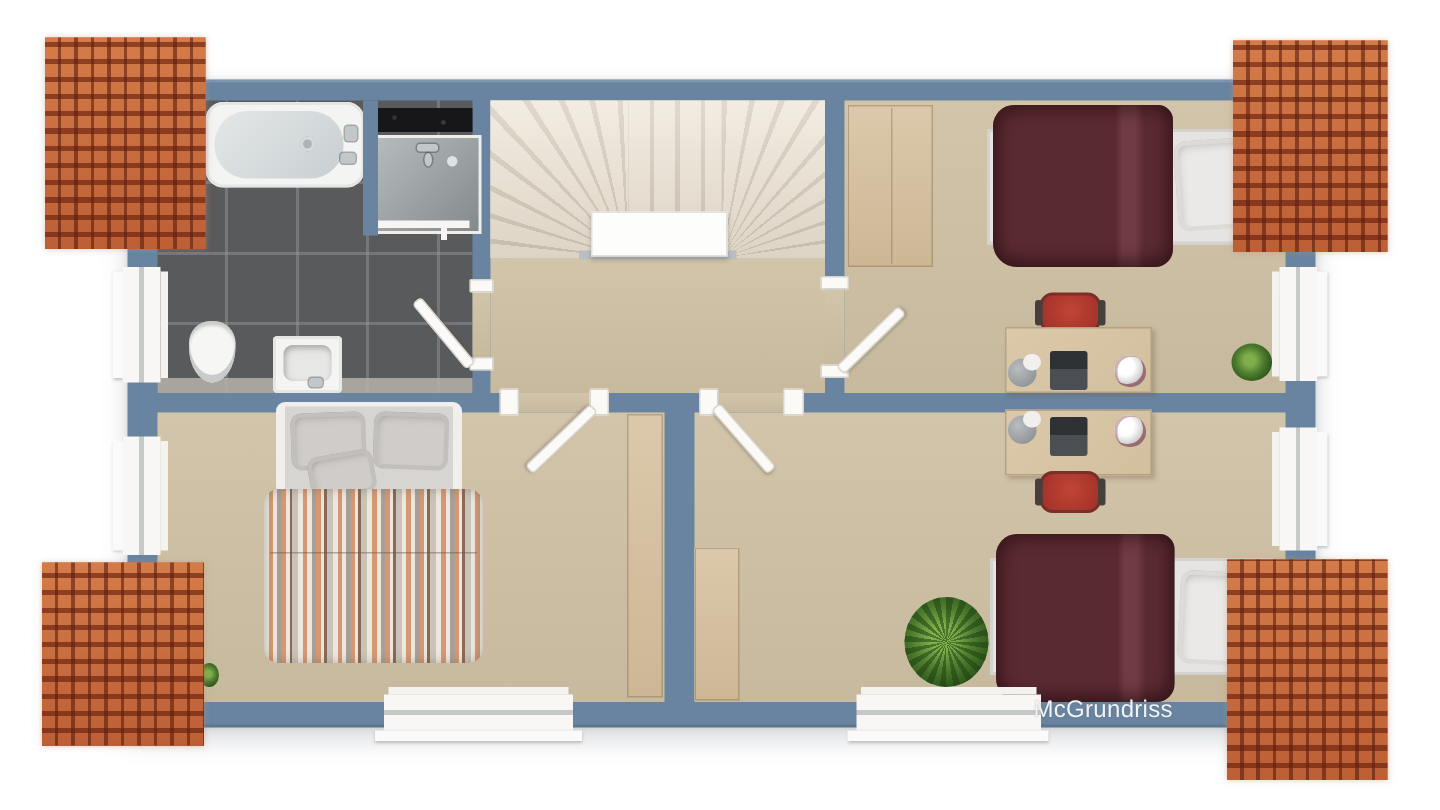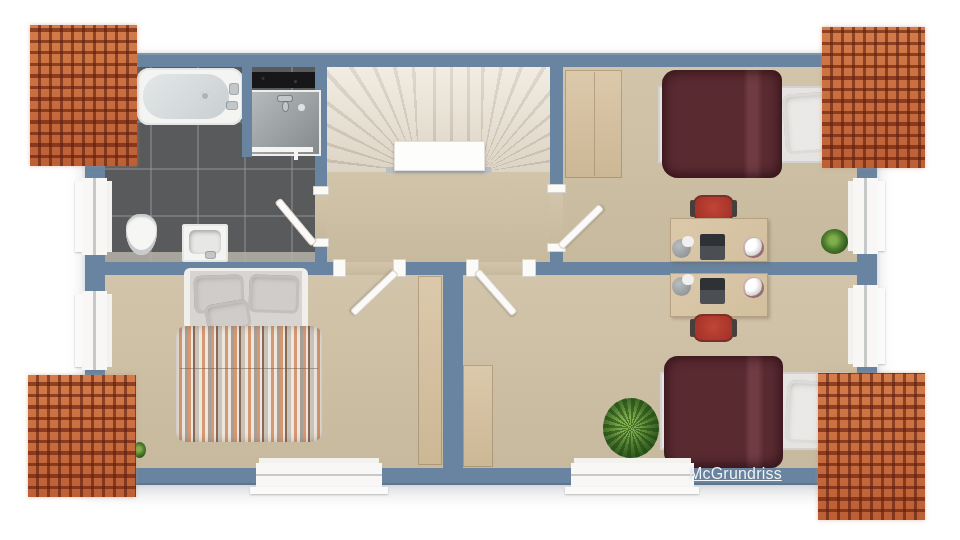--- a/index.html
+++ b/index.html
@@ -91,21 +91,21 @@
 
   
   .roof{background-color:var(--roof-base);
         background-image:
           repeating-linear-gradient(0deg, rgba(100,28,12,0) 0 8px, rgba(100,28,12,.62) 8px 11.5px),
           repeating-linear-gradient(90deg, rgba(80,22,8,0) 0 8.5px, rgba(80,22,8,.55) 8.5px 11px),
           linear-gradient(180deg,#d47c49,#bd5f35);
         box-shadow:0 0 4px rgba(200,140,110,.5);}
 
   .watermark{color:var(--text-white);font-size:16px;letter-spacing:.2px;
-             text-shadow:0 0 1px rgba(60,80,100,.4);text-decoration:underline;}
+             text-shadow:0 0 1px rgba(60,80,100,.4);}
 </style>
 </head>
 <body>
 
 <div class="stage">
 
   <div class="abs house" style="left:85px;top:53px;width:792px;height:432px;"></div>
 
   <div class="abs tilefloor" style="left:105px;top:67px;width:210px;height:195px;"></div>
   <div class="abs" style="left:327px;top:67px;width:223px;height:105px;background:var(--stair-light);">

